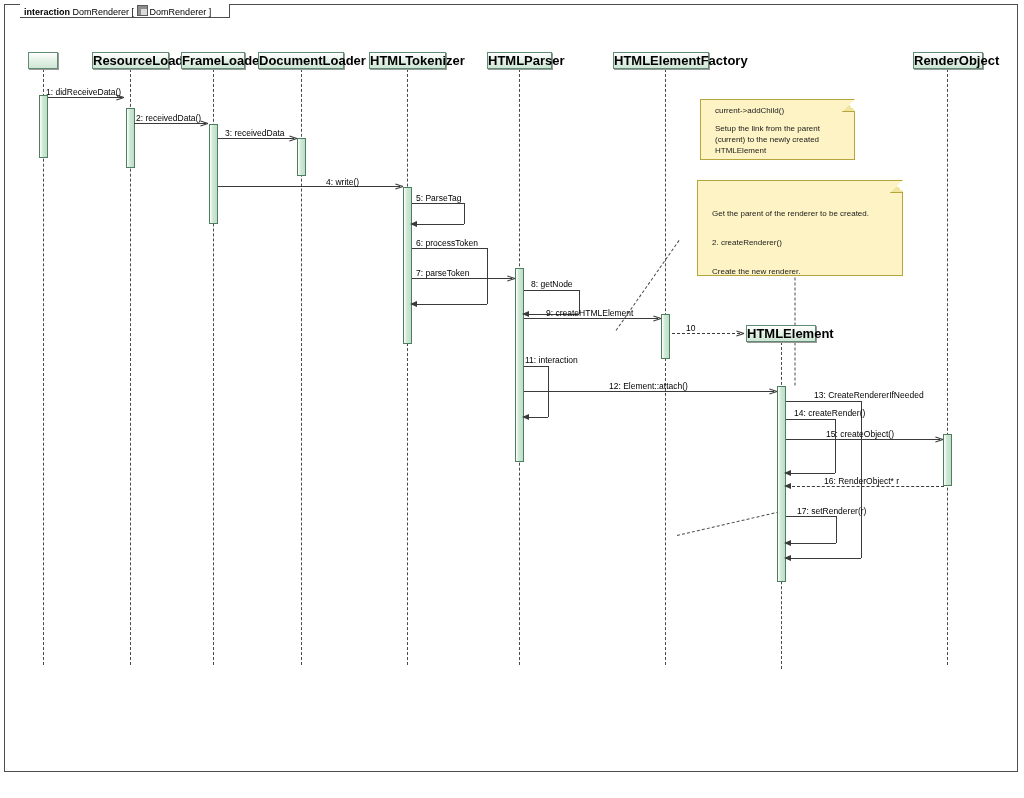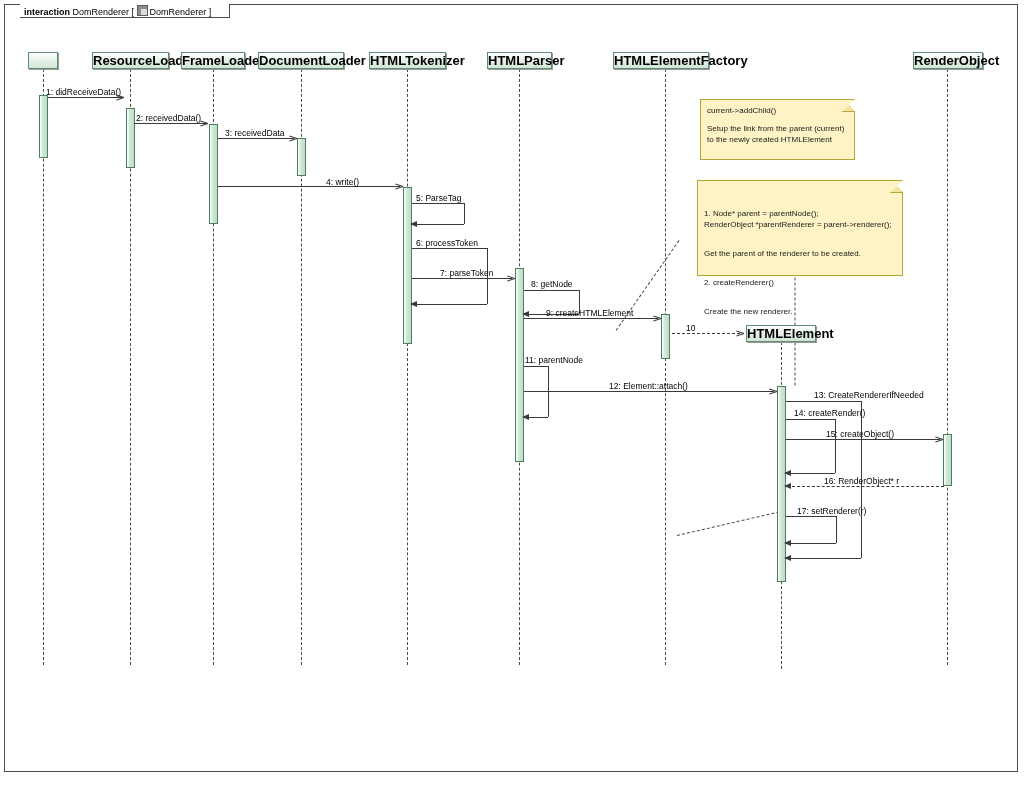--- a/index.html
+++ b/index.html
@@ -142,21 +142,21 @@
 
   
   .note {
     position: absolute;
     background: #fdf3c4;
     border: 1px solid #b5a53c;
     box-sizing: border-box;
     font-size: 8px;
     line-height: 11px;
     color: #1a1a1a;
-    padding: 5px 6px;
+    padding: 5px 14px;
     z-index: 8;
   }
   .note .fold {
     position: absolute;
     right: -1px;
     top: -1px;
     width: 12px;
     height: 12px;
     background: #ffffff;
     border-left: 1px solid #b5a53c;
@@ -263,41 +263,41 @@
   <div class="msg-label" style="left:416px;top:193px;">5: ParseTag</div>
 
   <div class="msg-line" style="left:412px;top:248px;width:75px;"></div>
   <div class="msg-vert" style="left:487px;top:248px;height:56px;"></div>
   <div class="msg-line" style="left:417px;top:304px;width:70px;"></div>
   <div class="arrow-l" style="left:410px;top:301px;"></div>
   <div class="msg-label" style="left:416px;top:238px;">6: processToken</div>
 
   <div class="msg-line" style="left:412px;top:278px;width:100px;"></div>
   <div class="arrow-open-r" style="left:507px;top:274px;"></div>
-  <div class="msg-label" style="left:440px;top:268px;">7: parseToken</div>
+  <div class="msg-label" style="left:416px;top:268px;">7: parseToken</div>
 
   <div class="msg-line" style="left:524px;top:290px;width:55px;"></div>
   <div class="msg-vert" style="left:579px;top:290px;height:24px;"></div>
   <div class="msg-line" style="left:529px;top:314px;width:50px;"></div>
   <div class="arrow-l" style="left:522px;top:311px;"></div>
   <div class="msg-label" style="left:531px;top:279px;">8: getNode</div>
 
   <div class="msg-line" style="left:524px;top:318px;width:134px;"></div>
   <div class="arrow-open-r" style="left:653px;top:314px;"></div>
   <div class="msg-label" style="left:546px;top:308px;">9: createHTMLElement</div>
 
   <div class="msg-line dashed" style="left:672px;top:333px;width:68px;"></div>
   <div class="arrow-open-r" style="left:736px;top:329px;"></div>
   <div class="msg-label" style="left:686px;top:323px;">10</div>
 
   <div class="msg-line" style="left:524px;top:366px;width:24px;"></div>
   <div class="msg-vert" style="left:548px;top:366px;height:51px;"></div>
   <div class="msg-line" style="left:529px;top:417px;width:19px;"></div>
   <div class="arrow-l" style="left:522px;top:414px;"></div>
-  <div class="msg-label" style="left:525px;top:355px;">11: parentNode</div>
+  <div class="msg-label" style="left:525px;top:355px;">11: interaction</div>
 
   <div class="msg-line" style="left:524px;top:391px;width:250px;"></div>
   <div class="arrow-open-r" style="left:769px;top:387px;"></div>
   <div class="msg-label" style="left:609px;top:381px;">12: Element::attach()</div>
 
   <div class="msg-line" style="left:786px;top:401px;width:75px;"></div>
   <div class="msg-vert" style="left:861px;top:401px;height:157px;"></div>
   <div class="msg-line" style="left:791px;top:558px;width:70px;"></div>
   <div class="arrow-l" style="left:784px;top:555px;"></div>
   <div class="msg-label" style="left:814px;top:390px;">13: CreateRendererIfNeeded</div>
@@ -327,22 +327,20 @@
   <div class="note" style="left:700px;top:99px;width:155px;height:61px;">
     <span class="fold"></span>
     <p>current-&gt;addChild()</p>
     <p>Setup the link from the parent (current) to the newly created HTMLElement</p>
   </div>
 
   <div class="note-leader" style="left:795px;top:277px;width:108px;transform:rotate(90deg);transform-origin:left center;"></div>
 
   <div class="note" style="left:697px;top:180px;width:206px;height:96px; white-space:pre-line;">
     <span class="fold"></span>
-    <p>1. Node* parent = parentNode();
-RenderObject *parentRenderer = parent-&gt;renderer();</p>
     <p>Get the parent of the renderer to be created.</p>
     <p>2. createRenderer()</p>
     <p>Create the new renderer.</p>
   </div>
 
   <div class="note-leader" style="left:677px;top:535px;width:105px;transform:rotate(-13deg);transform-origin:left center;"></div>
 
 
 </div>
 

